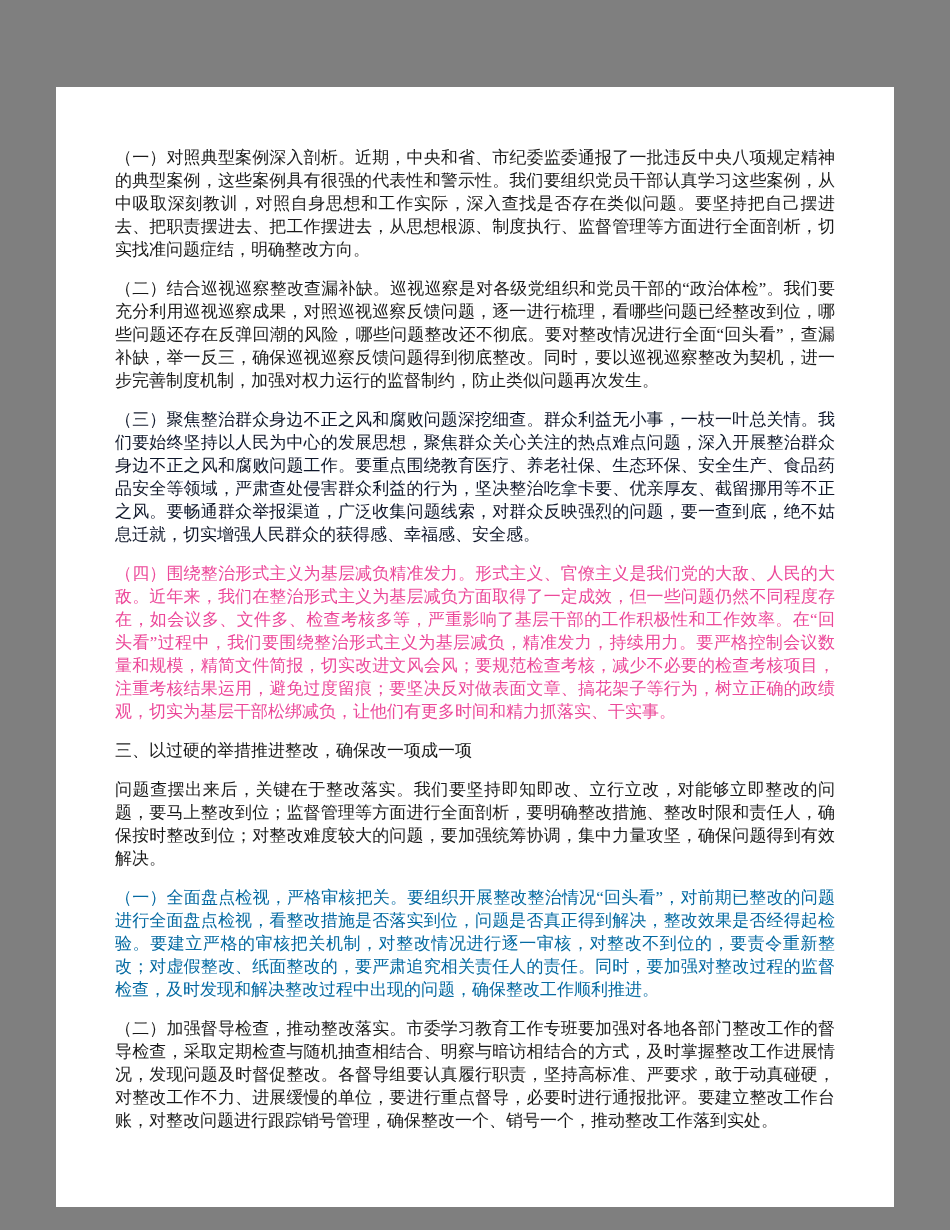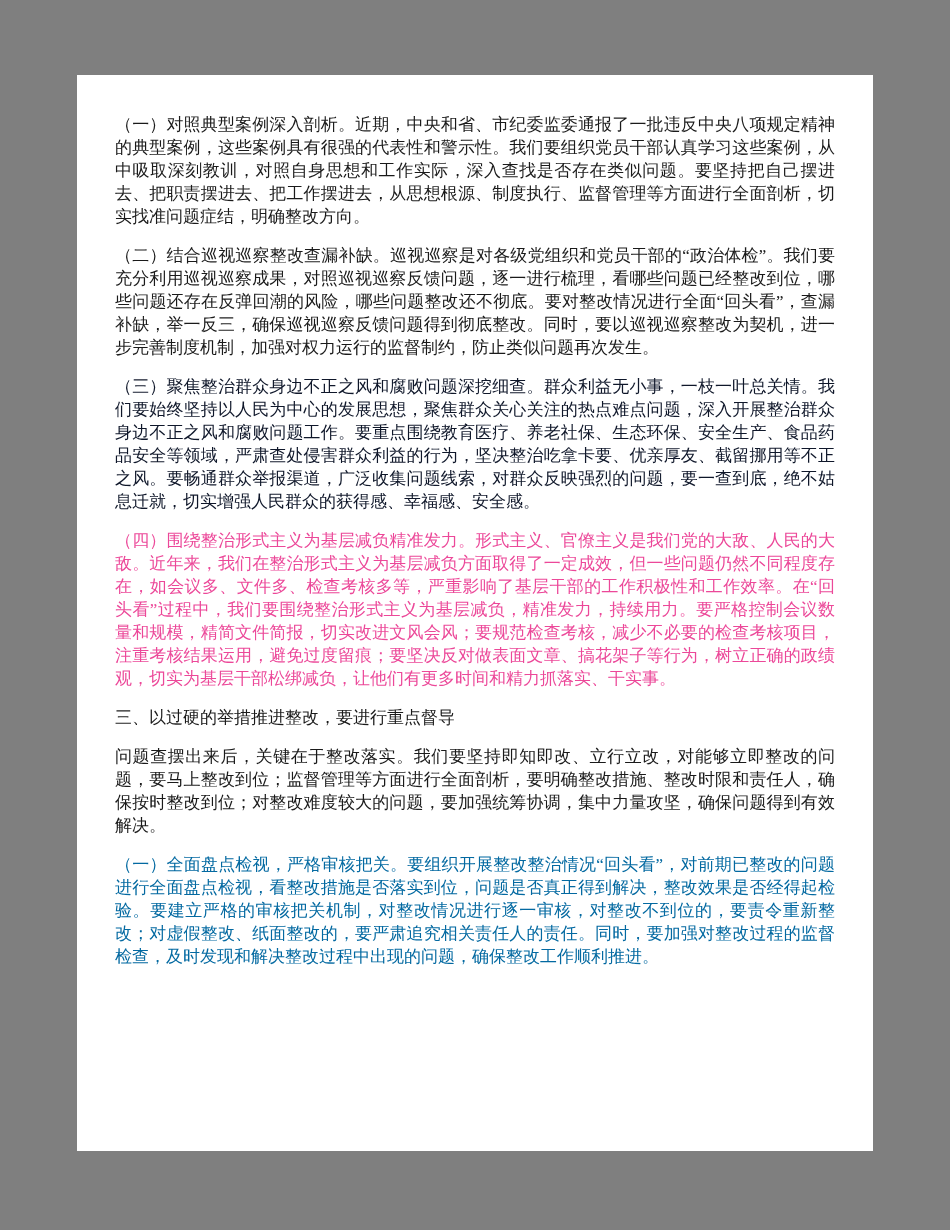--- a/index.html
+++ b/index.html
@@ -9,22 +9,22 @@
   body {
     width: 950px;
     min-height: 1230px;
     background: #7f7f7f;
     font-family: "Liberation Serif", serif;
   }
   .page {
     width: 720px;
     min-height: 1000px;
     background: #ffffff;
-    margin: 0 auto;
-    padding: 38px;
+    margin: 12px auto;
+    padding: 59px;
     box-sizing: content-box;
     position: relative;
     top: 75px;
   }
   .spacer-bottom {
     height: 150px;
   }
   .para {
     margin: 0 0 16px 0;
     font-size: 17px;
@@ -39,18 +39,19 @@
 </style>
 </head>
 <body style="background: rgb(127, 127, 127);">
 
 <div class="page" style="background: rgb(255, 255, 255);">
   <div>
       <p class="para" style="color: rgb(26, 26, 26);">（一）对照典型案例深入剖析。近期，中央和省、市纪委监委通报了一批违反中央八项规定精神的典型案例，这些案例具有很强的代表性和警示性。我们要组织党员干部认真学习这些案例，从中吸取深刻教训，对照自身思想和工作实际，深入查找是否存在类似问题。要坚持把自己摆进去、把职责摆进去、把工作摆进去，从思想根源、制度执行、监督管理等方面进行全面剖析，切实找准问题症结，明确整改方向。</p>
       <p class="para" style="color: rgb(26, 26, 26);">（二）结合巡视巡察整改查漏补缺。巡视巡察是对各级党组织和党员干部的“政治体检”。我们要充分利用巡视巡察成果，对照巡视巡察反馈问题，逐一进行梳理，看哪些问题已经整改到位，哪些问题还存在反弹回潮的风险，哪些问题整改还不彻底。要对整改情况进行全面“回头看”，查漏补缺，举一反三，确保巡视巡察反馈问题得到彻底整改。同时，要以巡视巡察整改为契机，进一步完善制度机制，加强对权力运行的监督制约，防止类似问题再次发生。</p>
       <p class="para" style="color: #0f172a;">（三）聚焦整治群众身边不正之风和腐败问题深挖细查。群众利益无小事，一枝一叶总关情。我们要始终坚持以人民为中心的发展思想，聚焦群众关心关注的热点难点问题，深入开展整治群众身边不正之风和腐败问题工作。要重点围绕教育医疗、养老社保、生态环保、安全生产、食品药品安全等领域，严肃查处侵害群众利益的行为，坚决整治吃拿卡要、优亲厚友、截留挪用等不正之风。要畅通群众举报渠道，广泛收集问题线索，对群众反映强烈的问题，要一查到底，绝不姑息迁就，切实增强人民群众的获得感、幸福感、安全感。</p>
       <p class="para" style="color: #ec4899;">（四）围绕整治形式主义为基层减负精准发力。形式主义、官僚主义是我们党的大敌、人民的大敌。近年来，我们在整治形式主义为基层减负方面取得了一定成效，但一些问题仍然不同程度存在，如会议多、文件多、检查考核多等，严重影响了基层干部的工作积极性和工作效率。在“回头看”过程中，我们要围绕整治形式主义为基层减负，精准发力，持续用力。要严格控制会议数量和规模，精简文件简报，切实改进文风会风；要规范检查考核，减少不必要的检查考核项目，注重考核结果运用，避免过度留痕；要坚决反对做表面文章、搞花架子等行为，树立正确的政绩观，切实为基层干部松绑减负，让他们有更多时间和精力抓落实、干实事。</p>
-      <p class="para heading" style="color: rgb(26, 26, 26);">三、以过硬的举措推进整改，要进行重点督导</p>
+      <p class="para heading" style="color: rgb(26, 26, 26);">三、以过硬的举措推进整改，确保改一项成一项</p>
       <p class="para" style="color: rgb(26, 26, 26);">问题查摆出来后，关键在于整改落实。我们要坚持即知即改、立行立改，对能够立即整改的问题，要马上整改到位；监督管理等方面进行全面剖析，要明确整改措施、整改时限和责任人，确保按时整改到位；对整改难度较大的问题，要加强统筹协调，集中力量攻坚，确保问题得到有效解决。</p>
       <p class="para" style="color: #0369a1;">（一）全面盘点检视，严格审核把关。要组织开展整改整治情况“回头看”，对前期已整改的问题进行全面盘点检视，看整改措施是否落实到位，问题是否真正得到解决，整改效果是否经得起检验。要建立严格的审核把关机制，对整改情况进行逐一审核，对整改不到位的，要责令重新整改；对虚假整改、纸面整改的，要严肃追究相关责任人的责任。同时，要加强对整改过程的监督检查，及时发现和解决整改过程中出现的问题，确保整改工作顺利推进。</p>
+      <p class="para" style="color: rgb(26, 26, 26);">（二）加强督导检查，推动整改落实。市委学习教育工作专班要加强对各地各部门整改工作的督导检查，采取定期检查与随机抽查相结合、明察与暗访相结合的方式，及时掌握整改工作进展情况，发现问题及时督促整改。各督导组要认真履行职责，坚持高标准、严要求，敢于动真碰硬，对整改工作不力、进展缓慢的单位，要进行重点督导，必要时进行通报批评。要建立整改工作台账，对整改问题进行跟踪销号管理，确保整改一个、销号一个，推动整改工作落到实处。</p>
     </div>
 </div>
 <div class="spacer-bottom"></div>
 
 </body></html>

